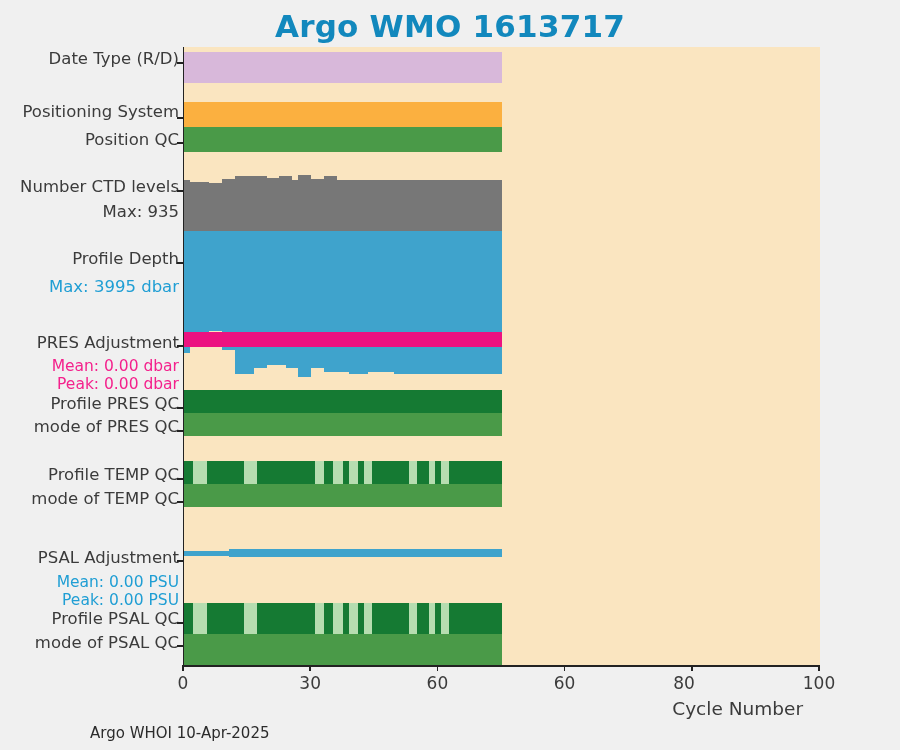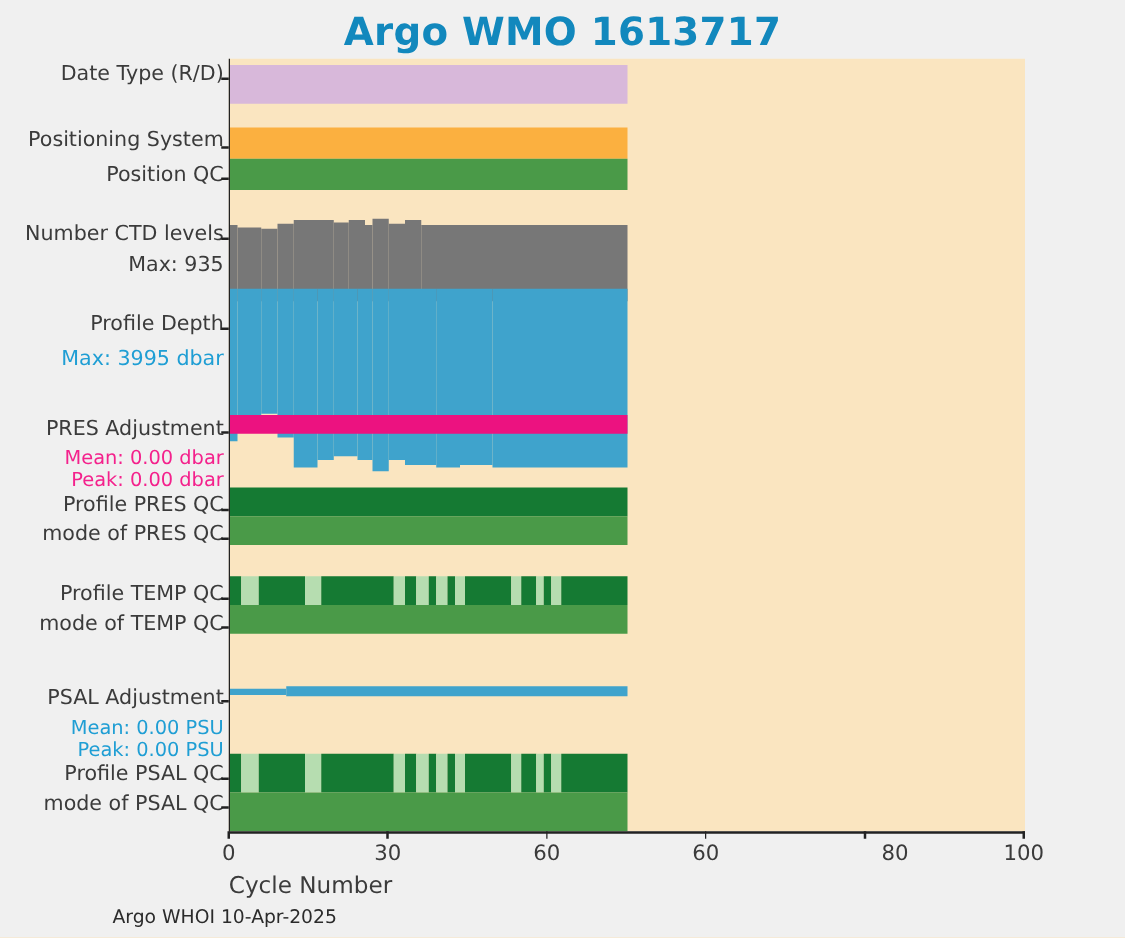--- a/index.html
+++ b/index.html
@@ -59,22 +59,22 @@
   }
   .xticklab{
     position:absolute;top:673px;
     font-size:17px;color:#3b3b3b;
     text-align:center;width:60px;
   }
   .xaxis-line{
     position:absolute;left:183px;top:665px;width:637px;height:1.6px;background:#222;
   }
   .xlabel{
-    position:absolute;left:183px;top:698px;width:636px;
-    text-align:left;font-size:18.5px;color:#3b3b3b;
+    position:absolute;left:167px;top:698px;width:636px;
+    text-align:right;font-size:18.5px;color:#3b3b3b;
   }
   .footer{
     position:absolute;left:90px;top:724px;
     font-size:15px;color:#2b2b2b;
   }
 </style>
 </head>
 <body>
 
 <div id="page">
@@ -204,20 +204,20 @@
   <div id="xticks">
       <div class="xtick" style="left: 182.2px;"></div>
       <div class="xticklab" style="left: 153px;">0</div>
       <div class="xtick" style="left: 309.4px;"></div>
       <div class="xticklab" style="left: 280.2px;">30</div>
       <div class="xtick" style="left: 436.6px;"></div>
       <div class="xticklab" style="left: 407.4px;">60</div>
       <div class="xtick" style="left: 563.8px;"></div>
       <div class="xticklab" style="left: 534.6px;">60</div>
       <div class="xtick" style="left: 691px;"></div>
-      <div class="xticklab" style="left: 686px;">80</div>
+      <div class="xticklab" style="left: 654px;">80</div>
       <div class="xtick" style="left: 818.2px;"></div>
       <div class="xticklab" style="left: 789px;">100</div>
     </div>
   <div class="xlabel">Cycle Number</div>
 
   <div class="footer">Argo WHOI 10-Apr-2025</div>
 </div>
 
 </body></html>

